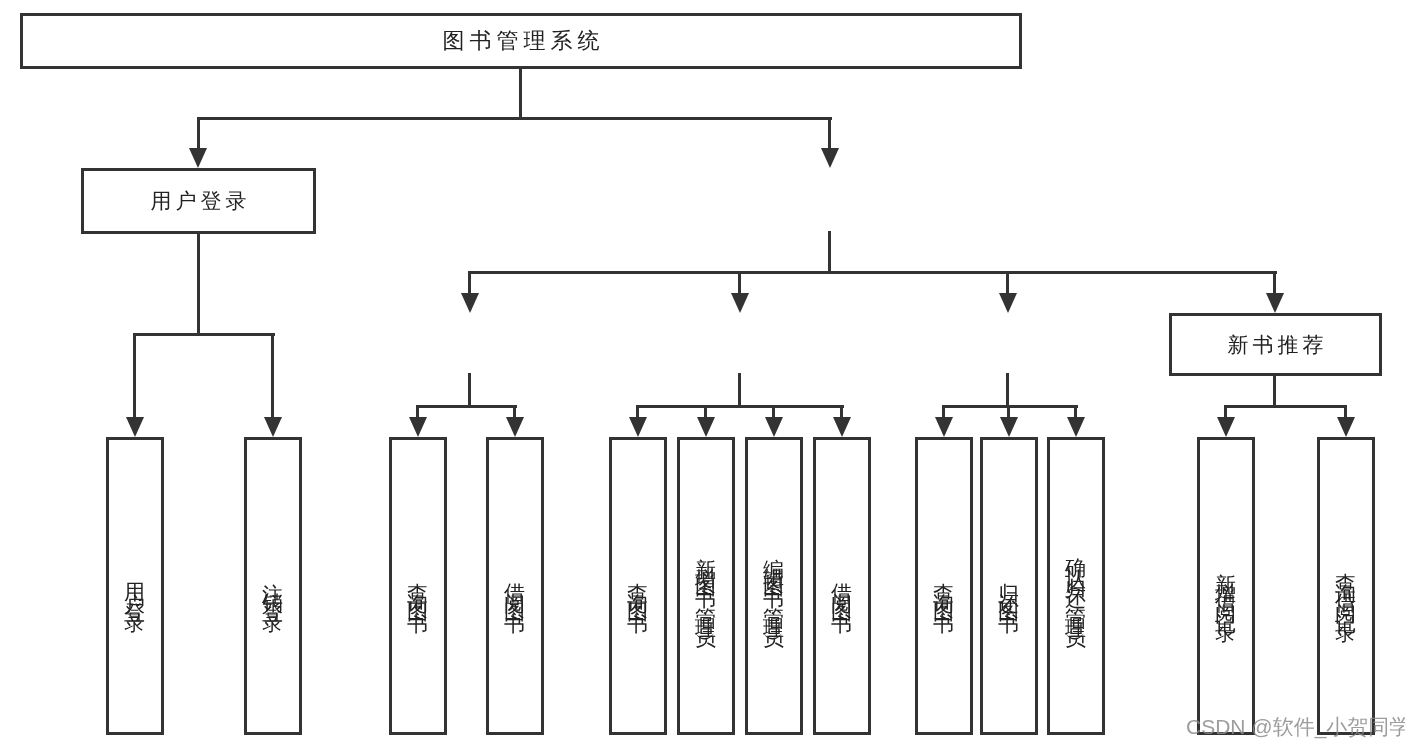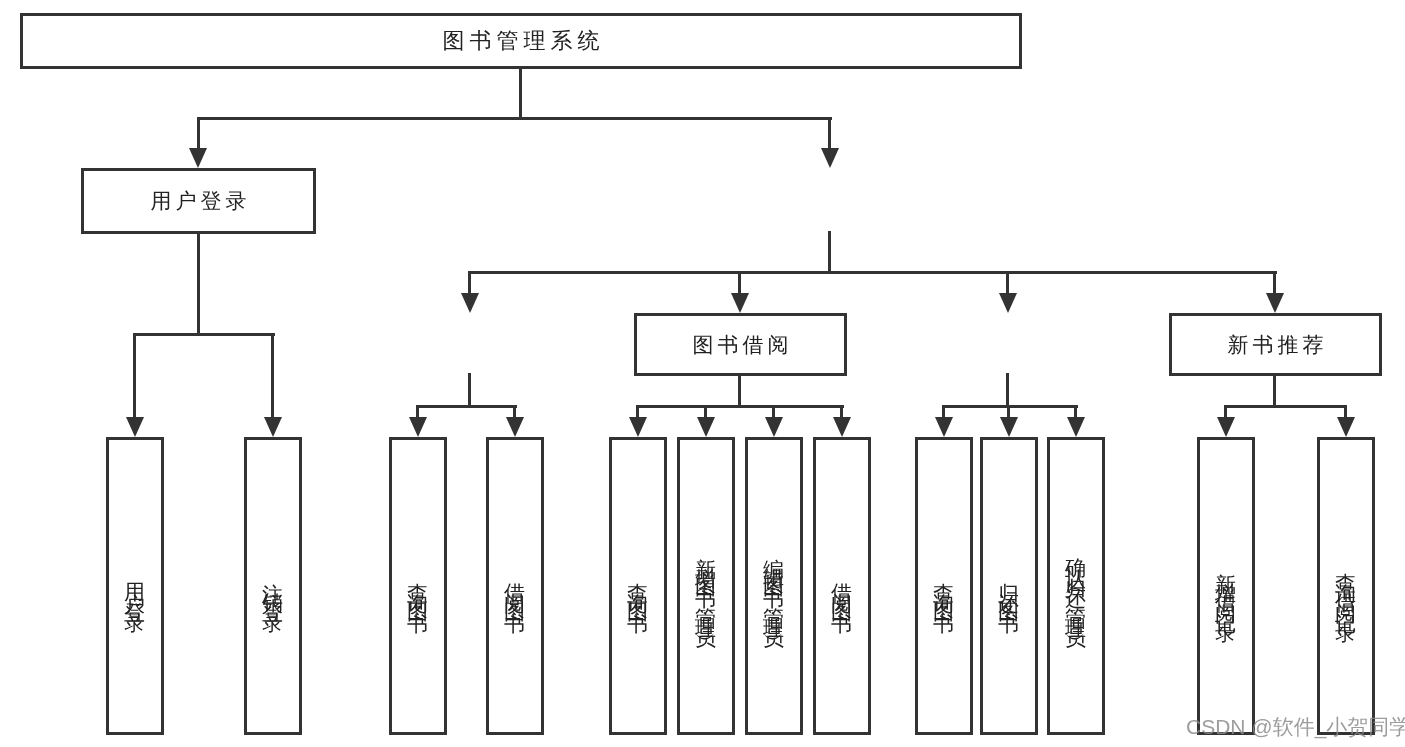--- a/index.html
+++ b/index.html
@@ -64,23 +64,20 @@
   <div class="hline" style="left:469px; top:271px; width:808px;"></div>
   <div class="vline" style="left:468px; top:271px; height:25px;"></div>
   <div class="arrow" style="left:461px; top:293px;"></div>
   <div class="vline" style="left:738px; top:271px; height:25px;"></div>
   <div class="arrow" style="left:731px; top:293px;"></div>
   <div class="vline" style="left:1006px; top:271px; height:25px;"></div>
   <div class="arrow" style="left:999px; top:293px;"></div>
   <div class="vline" style="left:1273px; top:271px; height:25px;"></div>
   <div class="arrow" style="left:1266px; top:293px;"></div>
 
-  <div class="box hlabel" style="left:634px; top:313px; width:213px; height:63px;">
-    <span>图书借阅</span>
-  </div>
   <div class="box hlabel" style="left:1169px; top:313px; width:213px; height:63px;">
     <span>新书推荐</span>
   </div>
 
   <div class="vline" style="left:468px; top:373px; height:35px;"></div>
   <div class="hline" style="left:417px; top:405px; width:100px;"></div>
   <div class="vline" style="left:416px; top:405px; height:14px;"></div>
   <div class="arrow" style="left:409px; top:417px;"></div>
   <div class="vline" style="left:513px; top:405px; height:14px;"></div>
   <div class="arrow" style="left:506px; top:417px;"></div>

